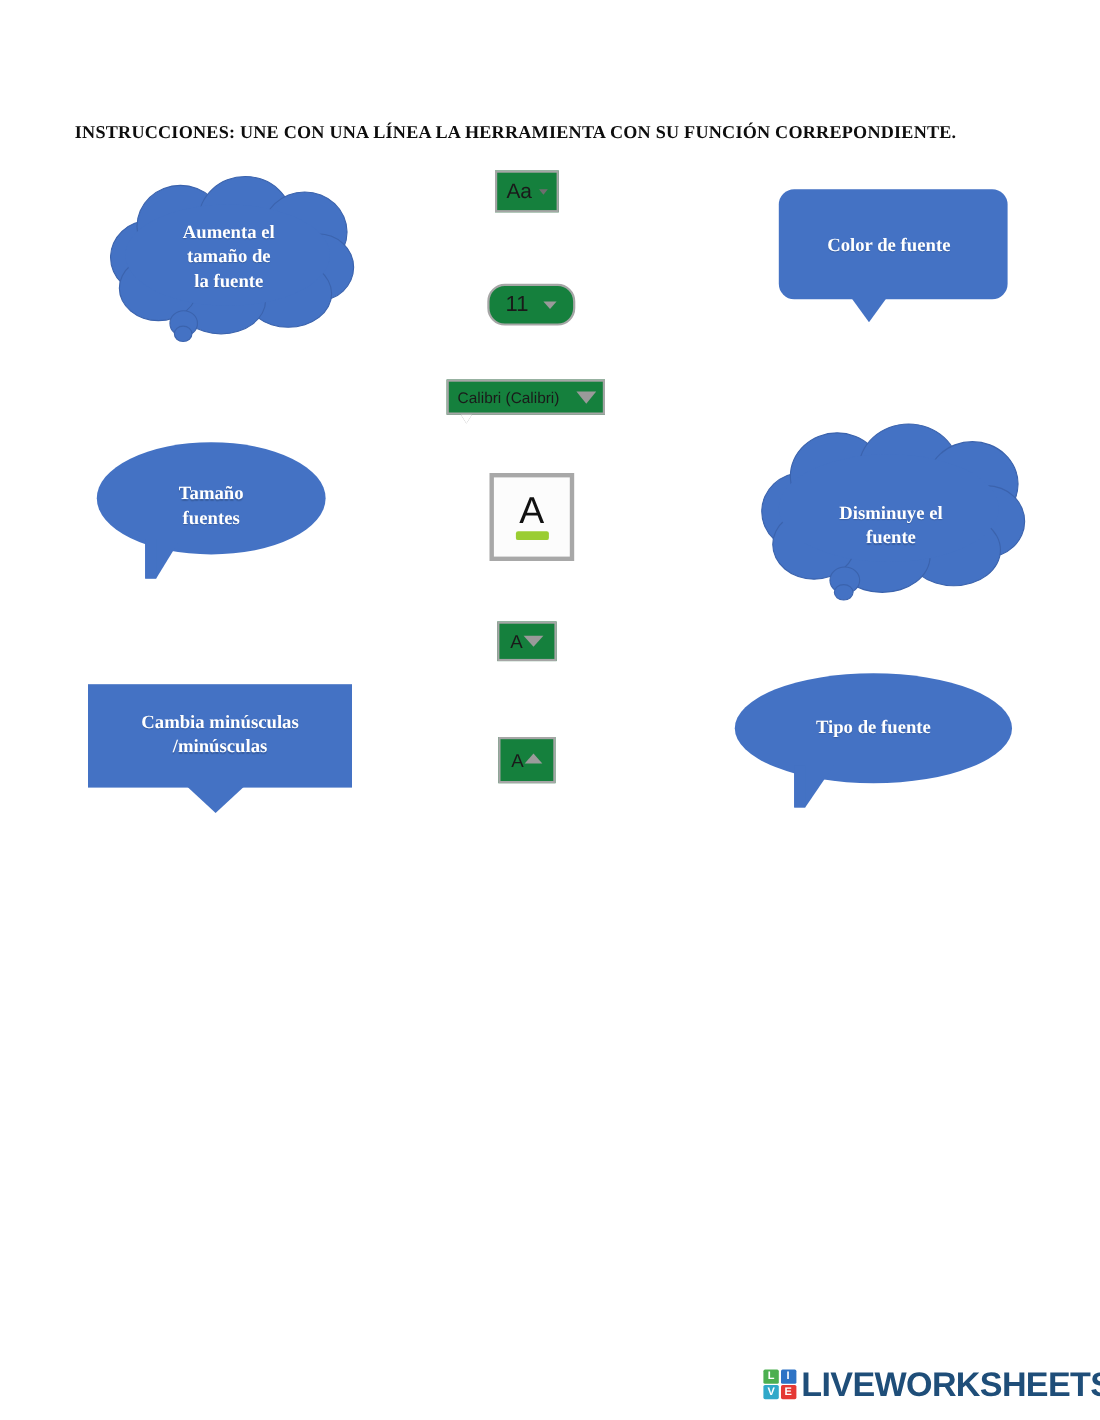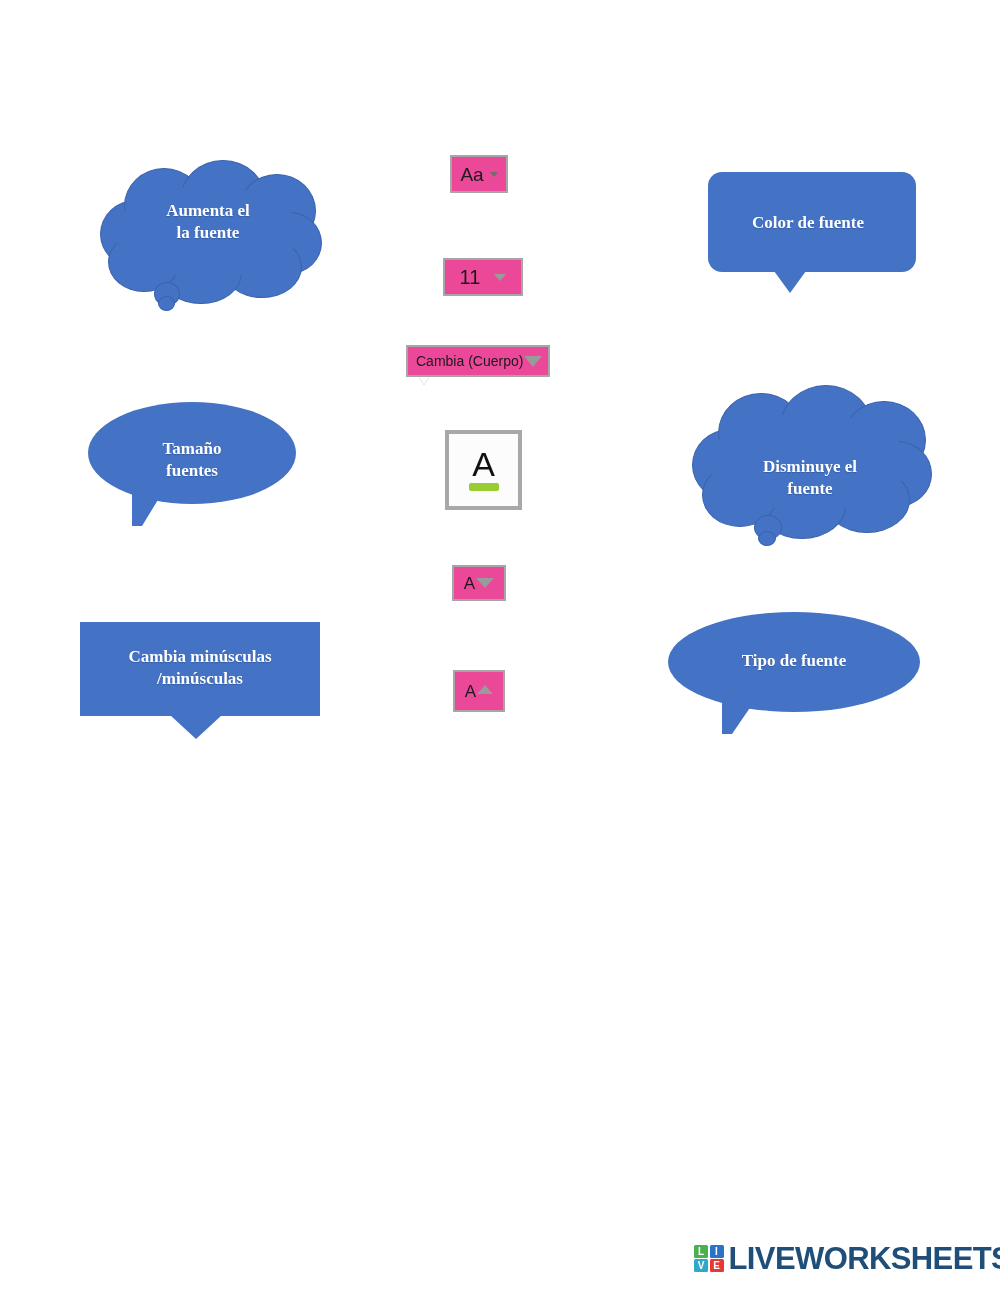--- a/index.html
+++ b/index.html
@@ -92,21 +92,21 @@
   
   .rect-bubble {
     position: absolute;
     background: #4472C4;
     box-sizing: border-box;
   }
 
   
   .tool {
     position: absolute;
-    background: #ec4899;
+    background: #15803d;
     border: 2px solid #a6a6a6;
     box-sizing: border-box;
     display: flex;
     align-items: center;
     justify-content: center;
     font-family: "Liberation Sans", sans-serif;
     color: #1a1a1a;
   }
   .tool-label {
     font-family: "Liberation Sans", sans-serif;
@@ -191,36 +191,38 @@
     letter-spacing: -0.6px;
     color: #1F4E79;
     line-height: 1;
   }
 </style>
 </head>
 <body>
 
 <div class="page">
 
+  <div class="instructions">INSTRUCCIONES: UNE CON UNA LÍNEA LA HERRAMIENTA CON SU FUNCIÓN CORREPONDIENTE.</div>
 
   <div class="cloud" style="left:88px; top:160px; width:240px; height:150px;">
     <div class="lobe" style="left:12px;  top:40px;  width:72px;  height:68px;"></div>
     <div class="lobe" style="left:36px;  top:8px;   width:80px;  height:76px;"></div>
     <div class="lobe" style="left:92px;  top:0px;   width:86px;  height:80px;"></div>
     <div class="lobe" style="left:150px; top:14px;  width:78px;  height:74px;"></div>
     <div class="lobe" style="left:168px; top:52px;  width:66px;  height:62px;"></div>
     <div class="lobe" style="left:134px; top:76px;  width:80px;  height:62px;"></div>
     <div class="lobe" style="left:72px;  top:82px;  width:82px;  height:62px;"></div>
     <div class="lobe" style="left:20px;  top:72px;  width:72px;  height:60px;"></div>
     <div class="body" style="left:26px; top:26px; width:186px; height:92px; border-radius:50%;"></div>
     <div class="lobe" style="left:66px; top:122px; width:26px; height:24px;"></div>
     <div class="lobe" style="left:70px; top:136px; width:17px; height:15px;"></div>
 
     <div class="callout-text" style="top:40px;">
       <div>Aumenta el</div>
+      <div>tamaño de</div>
       <div>la fuente</div>
     </div>
   </div>
 
   <div class="shape" style="left:88px; top:402px; width:208px; height:102px;">
     <div class="oval-bubble" style="left:0; top:0; width:208px; height:102px;"></div>
     <div style="position:absolute; left:44px; top:88px; width:0; height:0;
                 border-left:10px solid #4472C4; border-right:22px solid transparent;
                 border-top:36px solid #4472C4;"></div>
     <div class="callout-text" style="top:36px;">
@@ -277,27 +279,27 @@
     <div class="callout-text" style="top:38px;">
       <div>Tipo de fuente</div>
     </div>
   </div>
 
   <div class="tool" style="left:450px; top:155px; width:58px; height:38px;">
     <span class="tool-label" style="font-size:19px; margin-right:6px;">Aa</span>
     <span class="caret-down sm"></span>
   </div>
 
-  <div class="tool" style="left:443px; top:258px; width:80px; height:38px;">
+  <div class="tool" style="left:443px; top:258px; width:80px; height:38px;border-radius:16px;">
     <span class="tool-label" style="font-size:20px; margin-right:14px;">11</span>
     <span class="caret-down"></span>
   </div>
 
   <div class="tool" style="left:406px; top:345px; width:144px; height:32px; justify-content:space-between; padding:0 6px 0 8px;">
-    <span class="tool-label" style="font-size:14px;">Cambia (Cuerpo)</span>
+    <span class="tool-label" style="font-size:14px;">Calibri (Calibri)</span>
     <span class="caret-down" style="border-left-width:9px; border-right-width:9px; border-top-width:11px;"></span>
   </div>
   <div style="position:absolute; left:419px; top:377px; width:0; height:0;
               border-left:5px solid transparent; border-right:5px solid transparent;
               border-top:8px solid #ffffff; filter:drop-shadow(0 0 0.6px #8a8a8a);"></div>
 
   <div class="fontcolor-btn" style="left:445px; top:430px; width:77px; height:80px;">
     <span class="fontcolor-glyph">A</span>
     <span class="fontcolor-bar"></span>
   </div>

